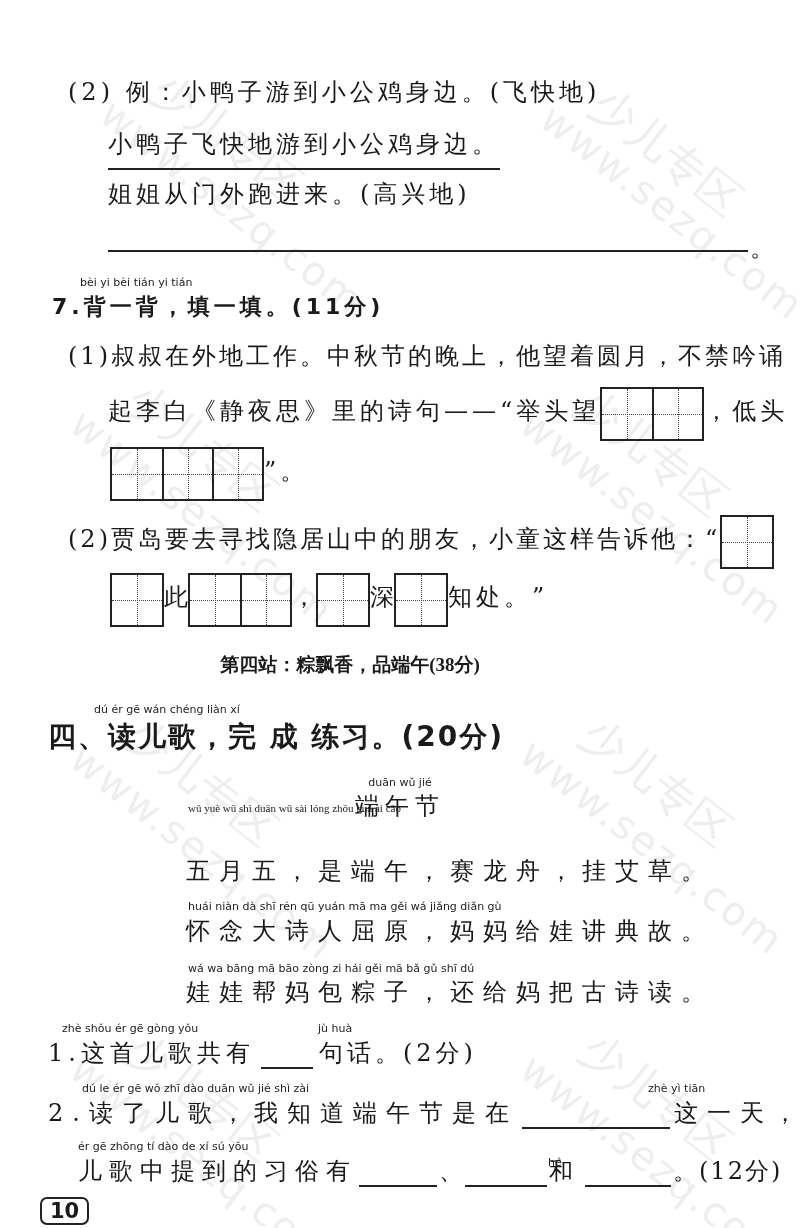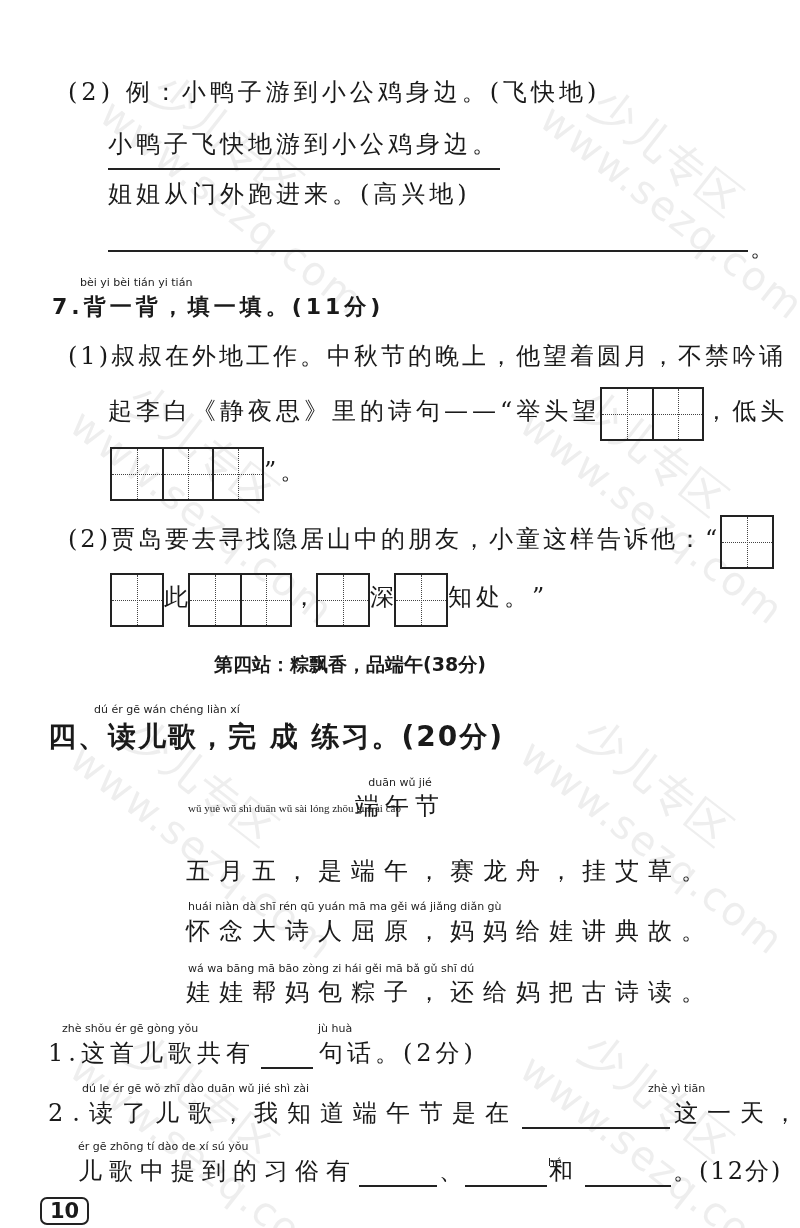--- a/index.html
+++ b/index.html
@@ -85,21 +85,21 @@
     </span><span class="txt" style="letter-spacing:0;">此</span><span class="grid-row">
       <span class="cell"></span>
       <span class="cell"></span>
     </span><span class="txt" style="letter-spacing:0;">，</span><span class="grid-row">
       <span class="cell"></span>
     </span><span class="txt" style="letter-spacing:0;">深</span><span class="grid-row">
       <span class="cell"></span>
     </span><span class="txt">知处。”</span>
 </div>
 
-<div class="abs title-sec center" style="left:0; width:700px; top:652px;">第四站：粽飘香，品端午(38分)</div>
+<div class="abs title-sec center" style="left:0; width:700px; top:652px;font-family:Liberation Serif, serif;">第四站：粽飘香，品端午(38分)</div>
 
 <div class="abs py" style="left:94px; top:703px;">dú  ér  gē    wán chéng liàn xí</div>
 <div class="abs txt sans bold" style="left:48px; top:718px; font-size:28px; letter-spacing:2px;">四、读儿歌，完 成 练习。(20分)</div>
 
 <div class="abs py center" style="left:0; width:800px; top:776px;">duān wǔ  jié</div>
 <div class="abs txt sans center" style="left:0; width:800px; top:790px; letter-spacing:6px;">端午节</div>
 
 <div class="abs py" style="left:188px; top:802px;font-family:Liberation Serif, serif;">wǔ yuè wǔ   shì duān wǔ   sài lóng zhōu guà  ài  cǎo</div>
 <div class="abs txt" style="left:186px; top:855px; letter-spacing:9px;">五月五，是端午，赛龙舟，挂艾草。</div>
 

